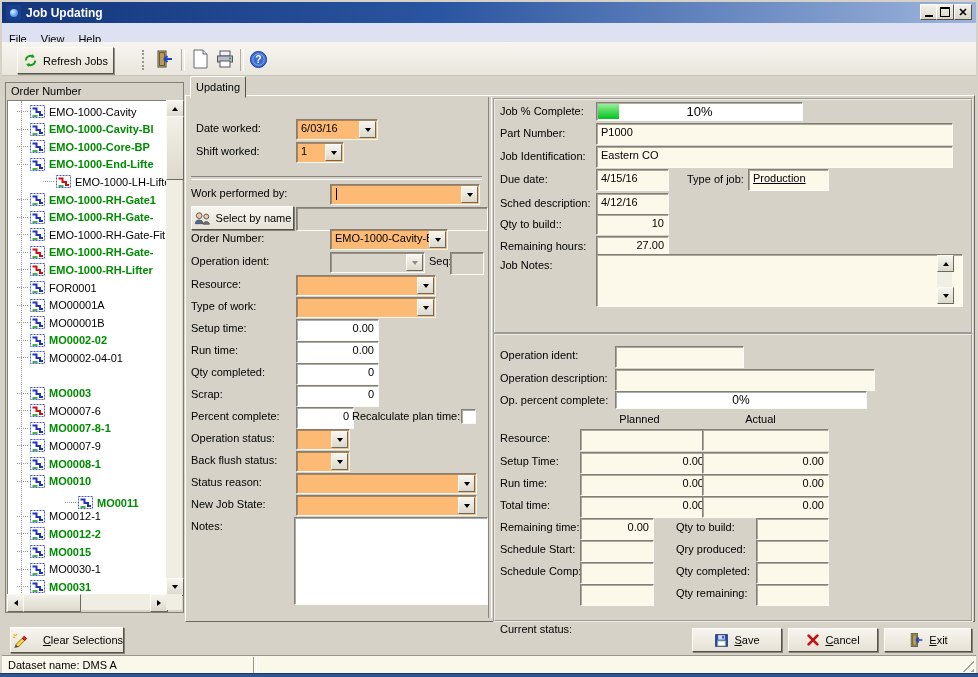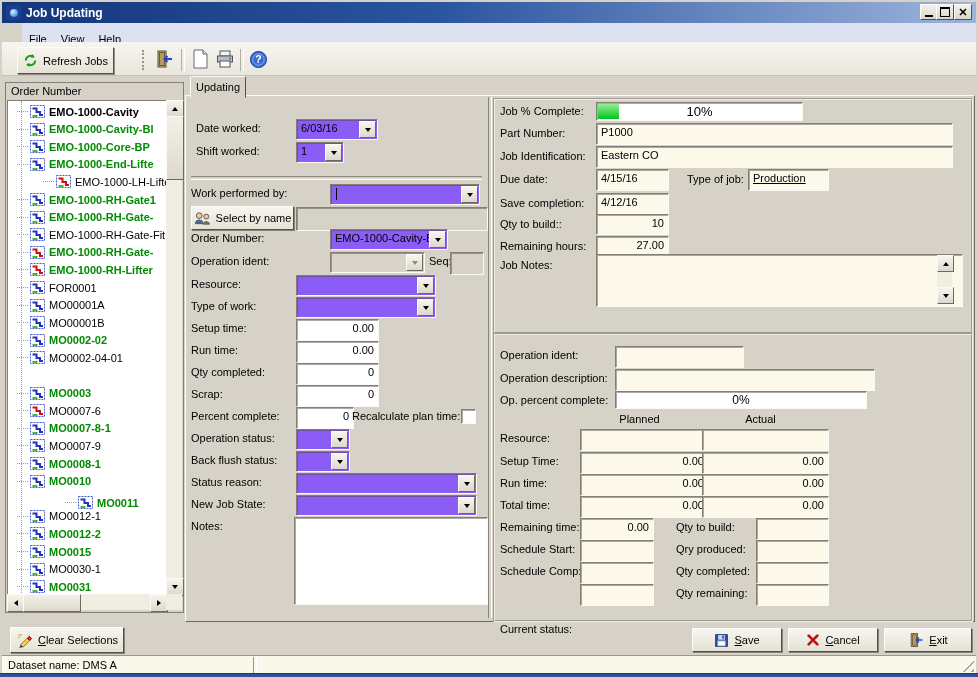--- a/index.html
+++ b/index.html
@@ -13,21 +13,21 @@
   
   .sunken{border:1px solid;border-color:#837f75 #fbfaf4 #fbfaf4 #837f75;
     box-shadow:inset 1px 1px 0 rgba(70,68,62,.45);}
   .groove{border:2px groove #efede6;}
 
   .field{position:absolute;background:#fff;padding:2px 4px 0;overflow:hidden;white-space:nowrap;}
   .num{text-align:right;}
   .cream{background:#fcf9ea;}
   .grayfield{background:#d6d2c7;}
 
-  .combo{position:absolute;background:#8b5cf6;}
+  .combo{position:absolute;background:#fdba74;}
   .combo .cv{position:absolute;left:4px;top:2px;right:18px;overflow:hidden;white-space:nowrap;}
   .combo .cb{position:absolute;top:1px;right:1px;bottom:1px;width:15px;
     background:linear-gradient(#f7f5ef,#dcd8cc);border:1px solid;
     border-color:#fbfaf4 #6c695f #6c695f #fbfaf4;display:flex;align-items:center;justify-content:center;}
   .combo.disabled{background:#d8d4c9;}
   .combo.disabled .tri-down{border-top-color:#8d8a80;}
   .tri-down{width:0;height:0;border-left:3px solid transparent;border-right:3px solid transparent;border-top:4px solid #000;}
   .tri-up{width:0;height:0;border-left:3px solid transparent;border-right:3px solid transparent;border-bottom:4px solid #000;}
   .tri-left{width:0;height:0;border-top:3px solid transparent;border-bottom:3px solid transparent;border-right:4px solid #000;}
   .tri-right{width:0;height:0;border-top:3px solid transparent;border-bottom:3px solid transparent;border-left:4px solid #000;}
@@ -43,21 +43,21 @@
   .title-text{color:#fff;font-weight:bold;font-size:12px;margin-left:5px;}
   .app-icon{width:15px;height:15px;margin-left:4px;background:#1b3f8f;border-radius:2px;
     display:flex;align-items:center;justify-content:center;}
   .app-icon i{display:block;width:8px;height:8px;border-radius:50%;
     background:radial-gradient(circle at 35% 35%,#dff0ff,#59a0e8 60%,#2a62b8);}
   .winbtn{position:absolute;top:4px;width:16px;height:14px;background:linear-gradient(#f3f1ea,#d9d5c9);
     border:1px solid;border-color:#fdfcf8 #55524a #55524a #fdfcf8;
     display:flex;align-items:center;justify-content:center;}
 
   .menubar{position:absolute;left:2px;top:23px;right:2px;height:32px;background:#dde1f2;
-    display:flex;align-items:center;margin-left:20px;}
+    display:flex;align-items:center;}
   .menu-item{padding:2px 7px;}
   .menu-item::first-letter{text-decoration:underline;}
 
   .toolbar{position:absolute;left:2px;top:42px;right:2px;height:33px;
     background:linear-gradient(#f7f5f0,#e9e6dd);border-bottom:1px solid #c6c2b4;}
   .tsep{position:absolute;top:49px;width:2px;height:22px;border-left:1px solid #b2aea1;border-right:1px solid #fff;}
   .tool-ico{position:absolute;top:47px;width:24px;height:24px;display:flex;align-items:center;justify-content:center;}
 
   
   .tree-panel{position:absolute;left:5px;top:82px;width:177px;height:529px;
@@ -170,21 +170,21 @@
       <circle cx="10" cy="10" r="8.5" fill="#3a6ad4" stroke="#1c3f8f"></circle>
       <circle cx="10" cy="10" r="6" fill="none" stroke="#8fb0ea"></circle>
       <text x="10" y="14" font-size="11" font-weight="bold" fill="#fff" text-anchor="middle" font-family="Liberation Sans, sans-serif">?</text>
     </svg>
   </div>
 
   <div class="tree-panel">
     <div class="tree-header">Order Number</div>
     <div class="tree-body">
       <div class="tree-vline"></div>
-    <div class="tree-row" style="top: 2px; font-weight: bold;">
+    <div class="tree-row" style="top: 2px;">
           <span class="tree-conn"></span>
           <span class="tree-icon">
             <svg width="15" height="13" viewBox="0 0 15 13">
               <rect x="0.5" y="0.5" width="14" height="12" fill="#ffffff" stroke="#4a5bd0" stroke-dasharray="2 1"></rect>
               <path d="M2.5 3.5 h4 v3.5 h3.5 v3 h3" stroke="#2233bb" stroke-width="2" fill="none"></path>
               <path d="M2.5 11 h5" stroke="#18a018" stroke-width="1.6"></path>
             </svg>
           </span>
           <span class="tree-label">EMO-1000-Cavity</span>
         </div>
@@ -639,21 +639,21 @@
   <div class="field sunken cream" style="left:596px;top:123px;width:347px;height:18px;">P1000</div>
 
   <span class="lbl" style="left:500px;top:150px;">Job Identification:</span>
   <div class="field sunken cream" style="left:596px;top:146px;width:347px;height:18px;">Eastern CO</div>
 
   <span class="lbl" style="left:500px;top:173px;">Due date:</span>
   <div class="field sunken cream" style="left:596px;top:169px;width:63px;height:18px;">4/15/16</div>
   <span class="lbl" style="left:687px;top:173px;">Type of job:</span>
   <div class="field sunken cream" style="left:748px;top:169px;width:71px;height:18px;text-decoration:underline;">Production</div>
 
-  <span class="lbl" style="left:500px;top:197px;">Save completion:</span>
+  <span class="lbl" style="left:500px;top:197px;">Sched description:</span>
   <div class="field sunken cream" style="left:596px;top:193px;width:63px;height:18px;">4/12/16</div>
 
   <span class="lbl" style="left:500px;top:218px;">Qty to build::</span>
   <div class="field sunken cream num" style="left:596px;top:214px;width:63px;height:17px;">10</div>
 
   <span class="lbl" style="left:500px;top:240px;">Remaining hours:</span>
   <div class="field sunken cream num" style="left:596px;top:236px;width:63px;height:17px;">27.00</div>
 
   <span class="lbl" style="left:500px;top:259px;">Job Notes:</span>
   <div class="field sunken cream" style="left:596px;top:254px;width:357px;height:49px;"></div>
@@ -711,21 +711,21 @@
   <span class="lbl" style="left:500px;top:565px;">Schedule Comp:</span>
   <div class="field sunken cream" style="left:580px;top:562px;width:64px;height:18px;"></div>
   <span class="lbl" style="left:676px;top:565px;">Qty completed:</span>
   <div class="field sunken cream" style="left:756px;top:562px;width:63px;height:18px;"></div>
 
   <span class="lbl" style="left:500px;top:587px;margin-top:36px;">Current status:</span>
   <div class="field sunken cream" style="left:580px;top:584px;width:64px;height:18px;"></div>
   <span class="lbl" style="left:676px;top:587px;">Qty remaining:</span>
   <div class="field sunken cream" style="left:756px;top:584px;width:63px;height:18px;"></div>
 
-  <div class="btn" style="left:10px;top:627px;width:112px;height:24px;">
+  <div class="btn" style="left:10px;top:627px;width:112px;height:24px;justify-content:space-between;">
     <svg width="17" height="17" viewBox="0 0 18 18">
       <path d="M5 13.5 L12 6.5 L14.5 9 L7.5 16 Z" fill="#ffd24a" stroke="#8a6a00"></path>
       <path d="M12 6.5 L14 4.5 L16.5 7 L14.5 9 Z" fill="#e03030" stroke="#8a0000"></path>
       <path d="M5 13.5 L3.5 17 L7.5 16 Z" fill="#444"></path>
       <path d="M2 5 l2 1 M3 2 l1 2 M6 2 l-1 2" stroke="#e0b000" stroke-width="1.2"></path>
     </svg>
     <span class="u-first">Clear Selections</span>
   </div>
 
   <div class="btn" style="left:692px;top:628px;width:88px;height:22px;">

